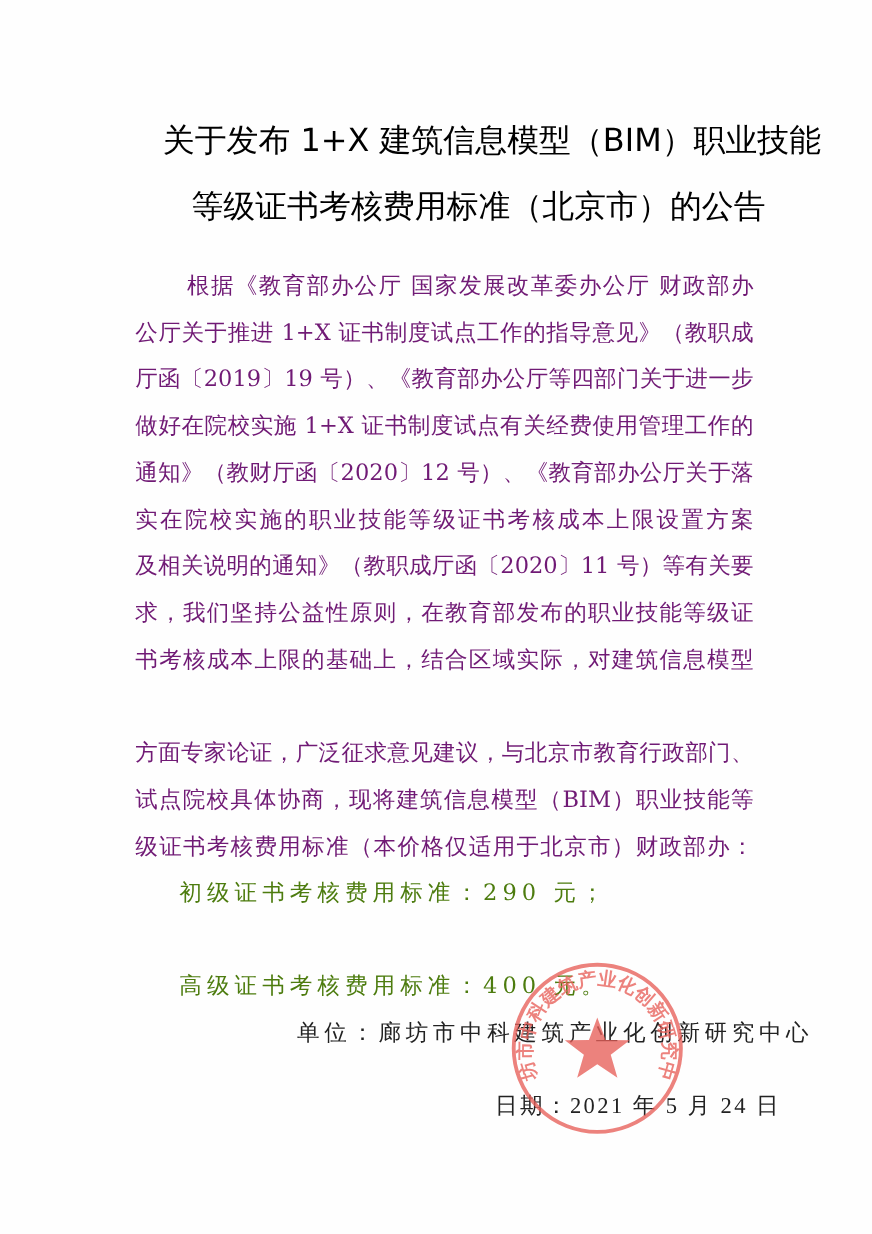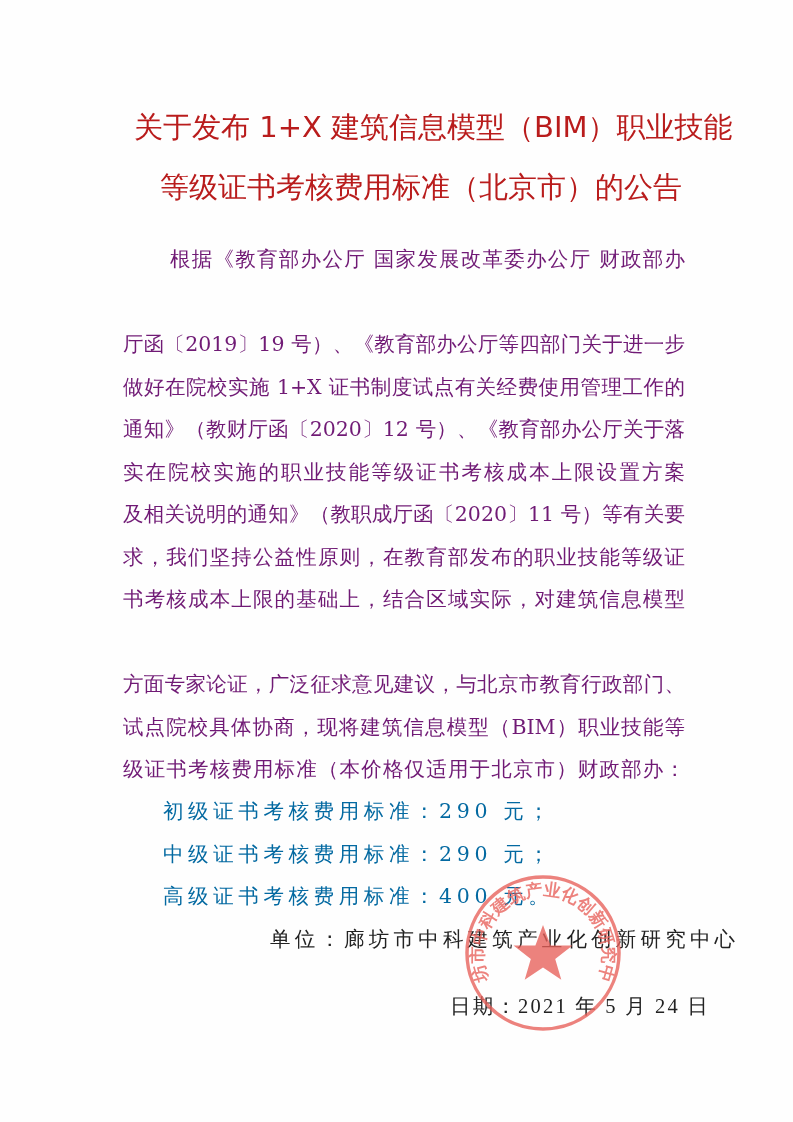--- a/index.html
+++ b/index.html
@@ -16,23 +16,24 @@
     }
     .page {
       position: absolute;
       inset: 0;
       background: #fefefe;
     }
     .title-line {
       position: absolute;
       font-family: "DejaVu Sans", sans-serif;
       font-size: 29px;
-      color: #b91c1c;
+      color: #000000;
       white-space: nowrap;
       letter-spacing: 0px;
+      margin-left: 14px;
     }
     .t1 { left: 134px; top: 108px; }
     .t2 { left: 160px; top: 168px; }
 
     .body-line {
       position: absolute;
       font-family: "DejaVu Serif", serif;
       font-size: 20.5px;
       color: #701a75;
       white-space: nowrap;
@@ -40,21 +41,21 @@
       width: 562px;
       text-align: justify;
       text-align-last: justify;
       line-height: 24px;
     }
     .body-line.indent { left: 170px; width: 515px; }
     .fee-line {
       position: absolute;
       font-family: "DejaVu Serif", serif;
       font-size: 20.5px;
-      color: #0369a1;
+      color: #4d7c0f;
       white-space: nowrap;
       left: 163px;
       letter-spacing: 4.6px;
       line-height: 24px;
     }
     .sign-line {
       position: absolute;
       font-family: Liberation Serif, serif;
       font-size: 20.5px;
       color: #222;
@@ -76,33 +77,33 @@
   </style>
 </head>
 <body>
 
 <div class="page">
 
   <div class="title-line t1">关于发布 1+X 建筑信息模型（BIM）职业技能</div>
   <div class="title-line t2">等级证书考核费用标准（北京市）的公告</div>
 
   <div class="body-line indent" style="top:247px">根据《教育部办公厅 国家发展改革委办公厅 财政部办</div>
+  <div class="body-line" style="top:290px">公厅关于推进 1+X 证书制度试点工作的指导意见》（教职成</div>
   <div class="body-line" style="top:332px">厅函〔2019〕19 号）、《教育部办公厅等四部门关于进一步</div>
   <div class="body-line" style="top:375px">做好在院校实施 1+X 证书制度试点有关经费使用管理工作的</div>
   <div class="body-line" style="top:417px">通知》（教财厅函〔2020〕12 号）、《教育部办公厅关于落</div>
   <div class="body-line" style="top:460px">实在院校实施的职业技能等级证书考核成本上限设置方案</div>
   <div class="body-line" style="top:502px">及相关说明的通知》（教职成厅函〔2020〕11 号）等有关要</div>
   <div class="body-line" style="top:545px">求，我们坚持公益性原则，在教育部发布的职业技能等级证</div>
   <div class="body-line" style="top:587px">书考核成本上限的基础上，结合区域实际，对建筑信息模型</div>
   <div class="body-line" style="top:715px">试点院校具体协商，现将建筑信息模型（BIM）职业技能等</div>
   <div class="body-line" style="top:672px">方面专家论证，广泛征求意见建议，与北京市教育行政部门、</div>
   <div class="body-line" style="top:757px">级证书考核费用标准（本价格仅适用于北京市）财政部办：</div>
 
   <div class="fee-line" style="top:799px">初级证书考核费用标准：290 元；</div>
-  <div class="fee-line" style="top:842px">中级证书考核费用标准：290 元；</div>
   <div class="fee-line" style="top:884px">高级证书考核费用标准：400 元。</div>
 
   <div class="sign-line unit-line">单位：廊坊市中科建筑产业化创新研究中心</div>
   <div class="sign-line date-line">日期：2021 年 5 月 24 日</div>
 
   <svg class="stamp" viewBox="0 0 160 160">
     <defs>
       <path id="sealArc" d="M 24 104 A 60 60 0 1 1 136 104"></path>
     </defs>
     <circle cx="80" cy="80" r="76" fill="none" stroke="#e8605a" stroke-width="3.5"></circle>

